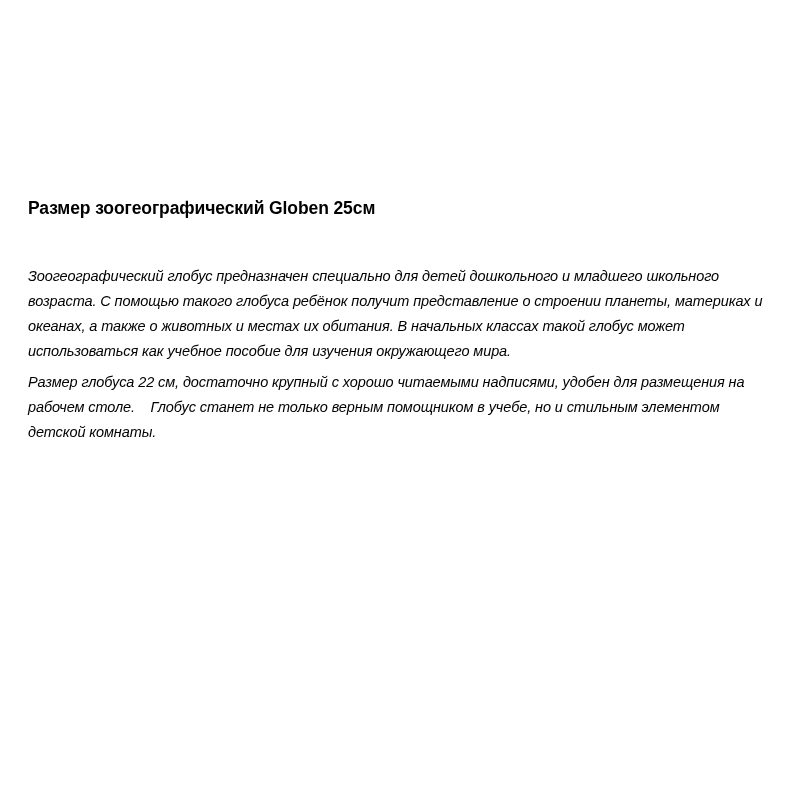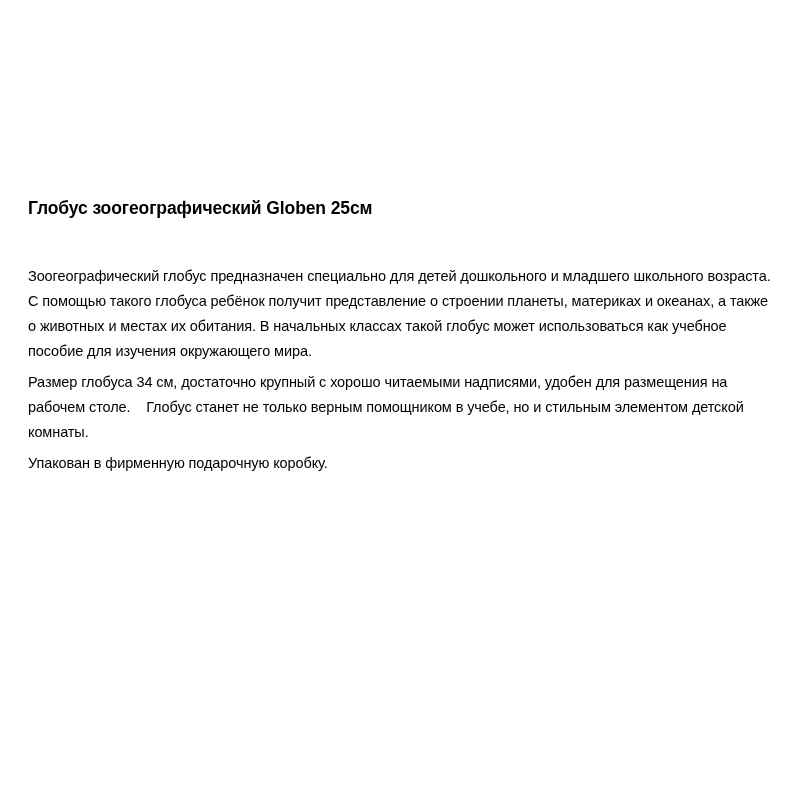--- a/index.html
+++ b/index.html
@@ -28,27 +28,27 @@
     letter-spacing: -0.1px;
     white-space: pre-wrap;
   }
   .doc-paragraph {
     margin: 0 0 6px 0;
     font-size: 14.5px;
     line-height: 25px;
     letter-spacing: -0.1px;
     white-space: pre-wrap;
     max-width: 745px;
+    font-style: italic;
   }
 </style>
 </head>
 <body>
 
 <div class="page">
-  <h1 class="doc-title">Глобус зоогеографический Globen 25см</h1>
+  <h1 class="doc-title">Размер зоогеографический Globen 25см</h1>
 
   <p class="doc-paragraph">Зоогеографический глобус предназначен специально для детей дошкольного и младшего школьного возраста. С помощью такого глобуса ребёнок получит представление о строении планеты, материках и океанах, а также о животных и местах их обитания. В начальных классах такой глобус может использоваться как учебное пособие для изучения окружающего мира.</p>
 
-  <p class="doc-paragraph">Размер глобуса 34 см, достаточно крупный с хорошо читаемыми надписями, удобен для размещения на рабочем столе.    Глобус станет не только верным помощником в учебе, но и стильным элементом детской комнаты.</p>
+  <p class="doc-paragraph">Размер глобуса 22 см, достаточно крупный с хорошо читаемыми надписями, удобен для размещения на рабочем столе.    Глобус станет не только верным помощником в учебе, но и стильным элементом детской комнаты.</p>
 
 
-  <p class="doc-paragraph">Упакован в фирменную подарочную коробку.</p>
 </div>
 
 </body></html>

